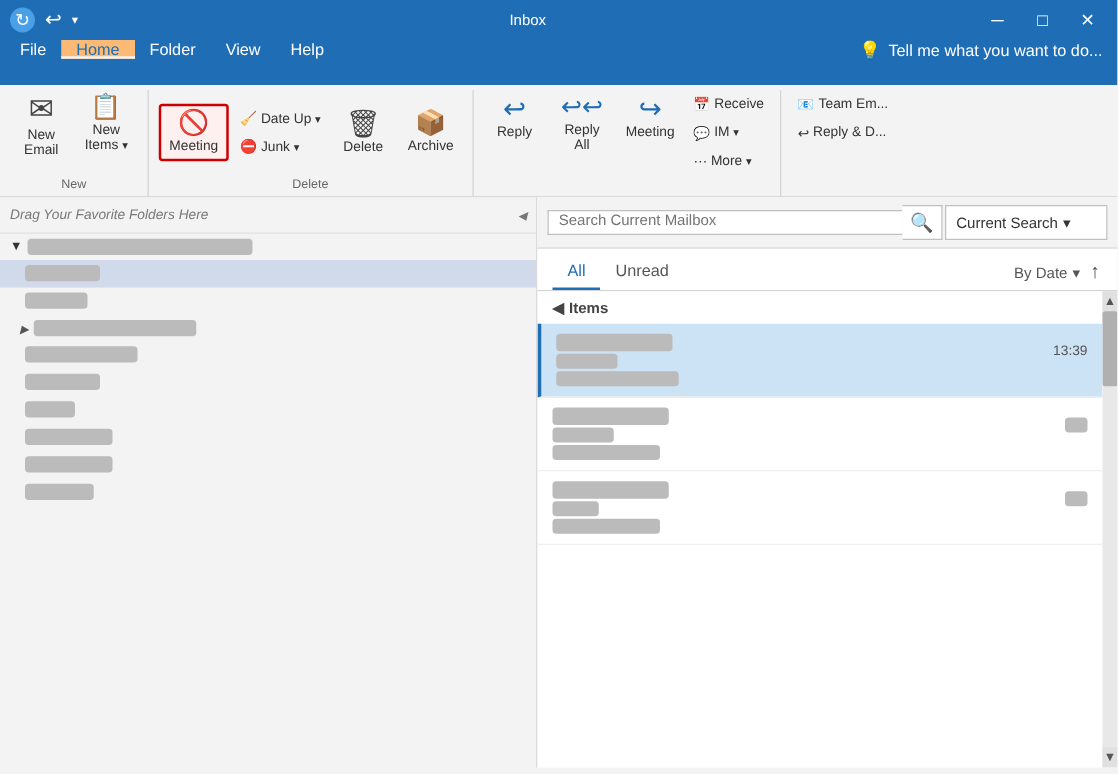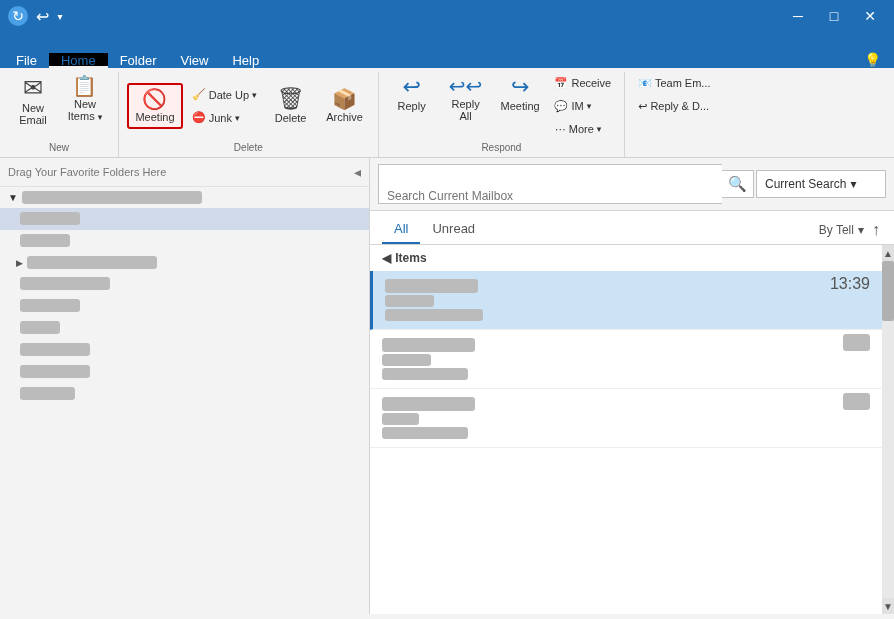--- a/index.html
+++ b/index.html
@@ -20,34 +20,34 @@
     .title-bar-dropdown { font-size: 10px; color: white; cursor: pointer; }
     .title-bar-title { flex: 1; text-align: center; color: white; font-size: 12px; }
     .title-bar-controls { display: flex; gap: 4px; margin-left: auto; }
     .title-bar-btn { width: 32px; height: 32px; display: flex; align-items: center; justify-content: center; color: white; font-size: 14px; cursor: pointer; }
 
     
     .menu-bar {
       background: #1e6db5;
       height: 36px;
       display: flex;
-      align-items: flex-end;
+      align-items: flex-start;
       padding: 0 4px;
     }
     .menu-item {
       padding: 0 12px;
       color: white;
       display: flex;
       align-items: center;
       cursor: pointer;
       font-size: 13px;
       position: relative;
     }
     .menu-item.active {
-      background: #000000;
+      background: #fdba74;
       color: #1e6db5;
     }
     .menu-item.active::after {
       content: '';
       position: absolute;
       bottom: 0; left: 0; right: 0;
       height: 2px;
       background: #f3f3f3;
     }
     .menu-tell-me {
@@ -195,25 +195,25 @@
       display: flex;
       align-items: center;
       padding: 6px 8px;
       background: #f3f3f3;
       border-bottom: 1px solid #d4d4d4;
       gap: 0;
     }
     .search-input-wrap {
       flex: 1;
       display: flex;
-      align-items: flex-end;
+      align-items: flex-start;
       background: white;
       border: 1px solid #c0c0c0;
       border-right: none;
-      height: 40px;
+      height: 20px;
       padding: 0 8px;
     }
     .search-input {
       border: none;
       outline: none;
       font-size: 12px;
       flex: 1;
       background: transparent;
       color: #666;
     }
@@ -289,21 +289,21 @@
     .email-item {
       padding: 8px 12px;
       border-bottom: 1px solid #eee;
       cursor: pointer;
       position: relative;
     }
     .email-item.selected { background: #cce3f5; border-left: 3px solid #1e6db5; }
     .email-sender { font-size: 12px; font-weight: bold; color: #333; margin-bottom: 2px; }
     .email-subject { font-size: 11px; color: #555; margin-bottom: 2px; }
     .email-preview { font-size: 11px; color: #888; }
-    .email-time { position: absolute; top: 4px; right: 12px; font-size: 16px; color: #555; margin-left: 47px; }
+    .email-time { position: absolute; top: 16px; right: 12px; font-size: 11px; color: #555; margin-left: 47px; }
 
     
     .email-list-wrap {
       display: flex;
       flex: 1;
       overflow: hidden;
     }
     .email-list {
       flex: 1;
       overflow-y: auto;
@@ -335,35 +335,37 @@
   </style>
 </head>
 <body>
 
 <div class="title-bar">
   <div class="title-bar-left">
     <div class="title-bar-icon">↻</div>
     <div class="title-bar-undo">↩</div>
     <div class="title-bar-dropdown">▾</div>
   </div>
+  <div class="title-bar-title">Inbox</div>
   <div class="title-bar-controls">
     <div class="title-bar-btn">─</div>
     <div class="title-bar-btn">□</div>
     <div class="title-bar-btn title-bar-close">✕</div>
   </div>
 </div>
 
 <div class="menu-bar">
   <div class="menu-item">File</div>
   <div class="menu-item active">Home</div>
   <div class="menu-item">Folder</div>
   <div class="menu-item">View</div>
   <div class="menu-item">Help</div>
   <div class="menu-tell-me">
     <span class="lightbulb-icon">💡</span>
+    <span>Tell me what you want to do...</span>
   </div>
 </div>
 
 <div class="ribbon">
 
   <div class="ribbon-group">
     <div class="ribbon-group-buttons">
       <div class="ribbon-btn-large">
         <div class="btn-icon">✉</div>
         <div class="btn-label">New<br>Email</div>
@@ -435,21 +437,20 @@
           <span>IM</span>
           <span style="font-size:9px;">▾</span>
         </div>
         <div class="ribbon-btn-small">
           <span>⋯</span>
           <span>More</span>
           <span style="font-size:9px;">▾</span>
         </div>
       </div>
     </div>
-    <div class="ribbon-group-label">Respond</div>
   </div>
 
   <div class="ribbon-group" style="border-right:none;">
     <div class="ribbon-group-buttons">
       <div class="ribbon-stack">
         <div class="ribbon-btn-small">
           <span>📧</span>
           <span>Team Em...</span>
         </div>
         <div class="ribbon-btn-small">
@@ -457,21 +458,21 @@
           <span>Reply &amp; D...</span>
         </div>
       </div>
     </div>
   </div>
 
 </div>
 
 <div class="app-body">
 
-  <div class="sidebar" style="width:370px;">
+  <div class="sidebar" style="width:430px;font-style:italic;">
     <div class="sidebar-favorites">
       <span>Drag Your Favorite Folders Here</span>
       <span class="sidebar-collapse-icon">◂</span>
     </div>
 
     <div class="sidebar-account">
       <span class="sidebar-account-arrow">▼</span>
       <span class="blurred-text" style="width:180px; height:13px; display:inline-block;">&nbsp;&nbsp;&nbsp;&nbsp;&nbsp;&nbsp;&nbsp;&nbsp;&nbsp;&nbsp;&nbsp;&nbsp;&nbsp;&nbsp;&nbsp;&nbsp;&nbsp;&nbsp;&nbsp;&nbsp;&nbsp;&nbsp;&nbsp;&nbsp;&nbsp;&nbsp;&nbsp;&nbsp;&nbsp;</span>
     </div>
 
@@ -518,21 +519,21 @@
         <span>Current Search</span>
         <span>▾</span>
       </div>
     </div>
 
     <div class="email-tabs">
       <div class="email-tab active">All</div>
       <div class="email-tab">Unread</div>
       <div class="email-tab-spacer"></div>
       <div class="sort-control">
-        <span>By Tell</span>
+        <span>By Date</span>
         <span>▾</span>
       </div>
       <div class="sort-arrow">↑</div>
     </div>
 
     <div class="email-list-wrap">
       <div class="email-list">
 
         <div class="email-group-header">
           <span>◀</span>

